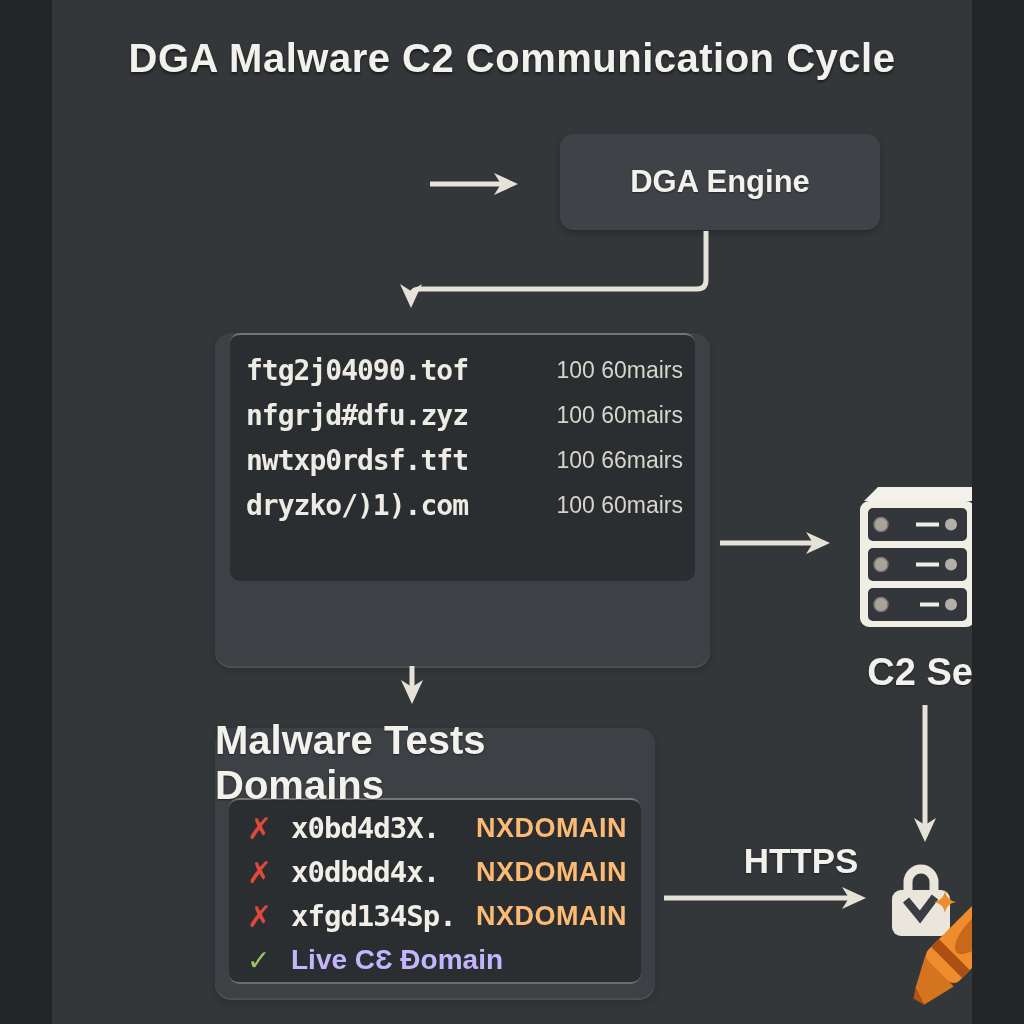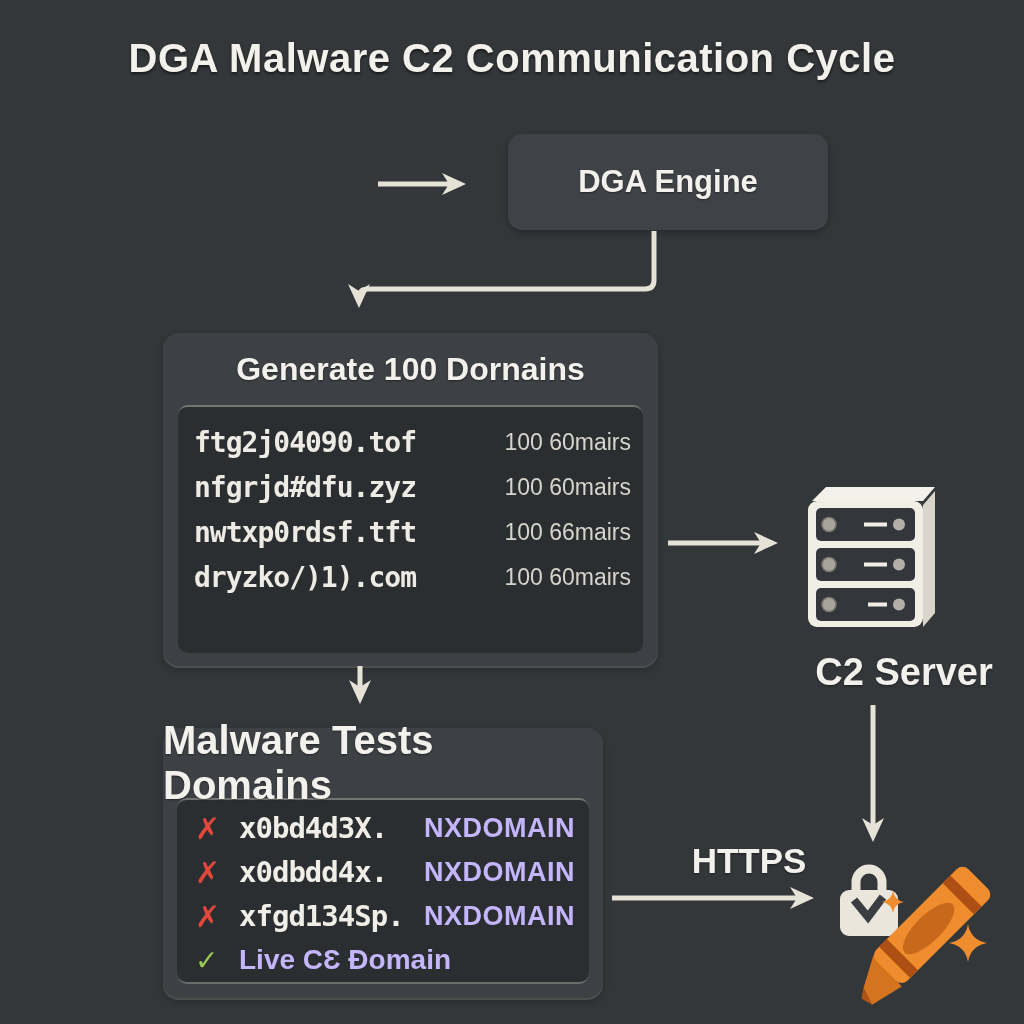--- a/index.html
+++ b/index.html
@@ -1,17 +1,17 @@
 <!DOCTYPE html>
 <html><head>
 <meta charset="utf-8">
 <style>
   html,body{margin:0;padding:0;background:#232527;}
   #canvas{
-    position:relative;width:1024px;height:1024px;margin:0 auto;
+    position:relative;width:920px;height:1024px;margin:0 auto;
     background:#34373a;overflow:hidden;
     font-family:"Liberation Sans","DejaVu Sans",sans-serif;color:#f3f1ec;
   }
   .abs{position:absolute;}
   
   #title{
     left:0;right:0;top:36px;text-align:center;
     font-size:40px;font-weight:bold;letter-spacing:.5px;
     text-shadow:0 2px 3px rgba(0,0,0,.55);
   }
@@ -47,21 +47,21 @@
   .dnote{font-size:23px;color:#d7d4cb;}
   
   #testbox{left:163px;top:728px;width:440px;height:270px;}
   #testbox .nodehead{height:70px;font-size:40px;}
   #testpanel{margin:0 14px;height:186px;padding-top:6px;box-sizing:border-box;
              border-bottom:2px solid rgba(230,226,216,.35);}
   .trow{display:flex;align-items:center;height:44px;padding:0 14px 0 18px;}
   .tmark{width:44px;font-size:30px;font-weight:bold;color:#e0483d;flex:none;}
   .trow.ok .tmark{color:#98c65a;font-size:28px;}
   .tdomain{font-family:"DejaVu Sans Mono",monospace;font-weight:bold;font-size:29px;color:#f0eee7;letter-spacing:-1px;}
-  .tstatus{margin-left:auto;font-size:27px;font-weight:bold;color:#c4b5fd;letter-spacing:.5px;}
+  .tstatus{margin-left:auto;font-size:27px;font-weight:bold;color:#fdba74;letter-spacing:.5px;}
   .oklabel{font-size:28px;font-weight:bold;color:#c4b5fd;}
   
   #c2label{left:790px;top:651px;width:228px;text-align:center;font-size:38px;font-weight:bold;
            text-shadow:0 1px 2px rgba(0,0,0,.45);}
   #https{left:668px;top:841px;width:162px;text-align:center;font-size:35px;font-weight:bold;
          text-shadow:0 1px 2px rgba(0,0,0,.45);}
   svg{display:block;}
   #arrows{left:0;top:0;pointer-events:none;}
 </style>
 </head>
@@ -70,21 +70,20 @@
 <div id="canvas">
 
   <div id="title" class="abs">DGA Malware C2 Communication Cycle</div>
 
 
   <div id="dga" class="abs">
     <span>DGA Engine</span>
   </div>
 
   <div id="genbox" class="abs nodebox">
-    <div class="nodehead">Generate 100 Dornains</div>
     <div id="genpanel" class="panel">
       <div class="drow">
         <span class="ddomain">ftg2j04090.tof</span>
         <span class="dnote">100 60mairs</span>
       </div>
       <div class="drow">
         <span class="ddomain">nfgrjd#dfu.zyz</span>
         <span class="dnote">100 60mairs</span>
       </div>
       <div class="drow">

